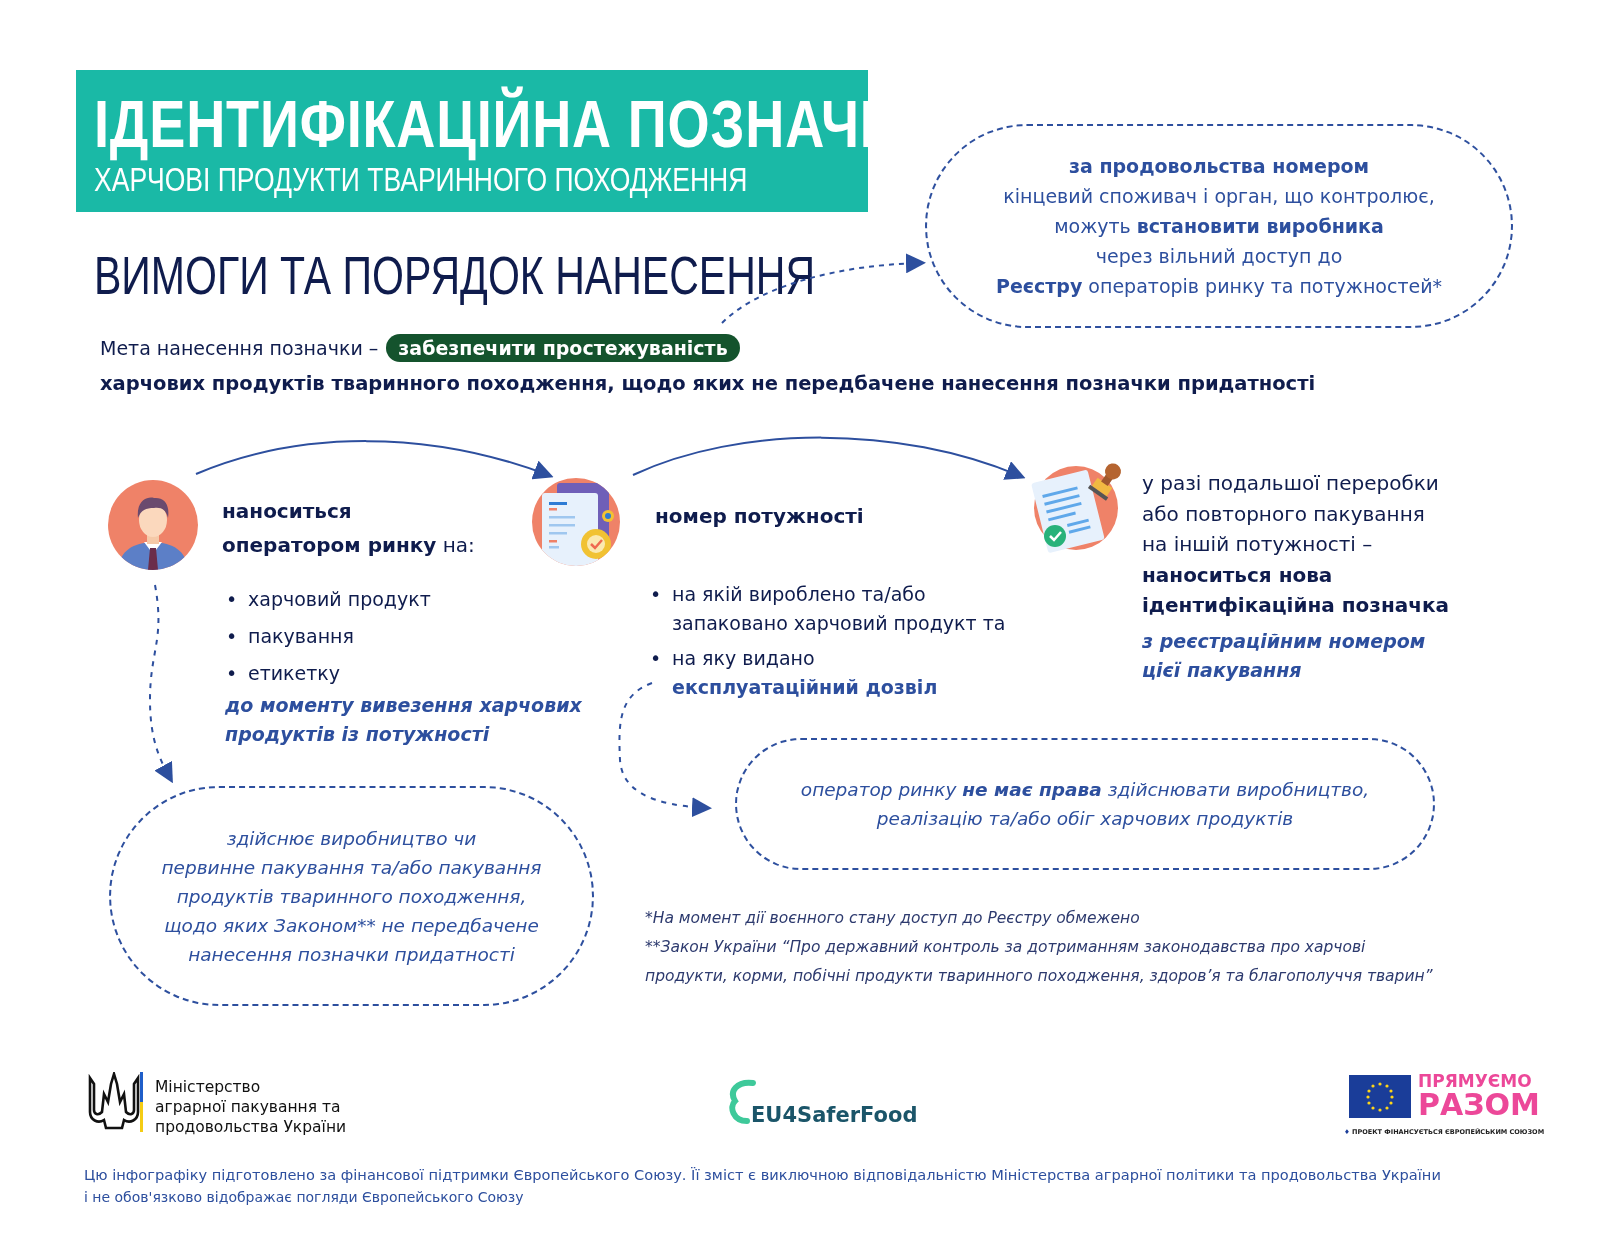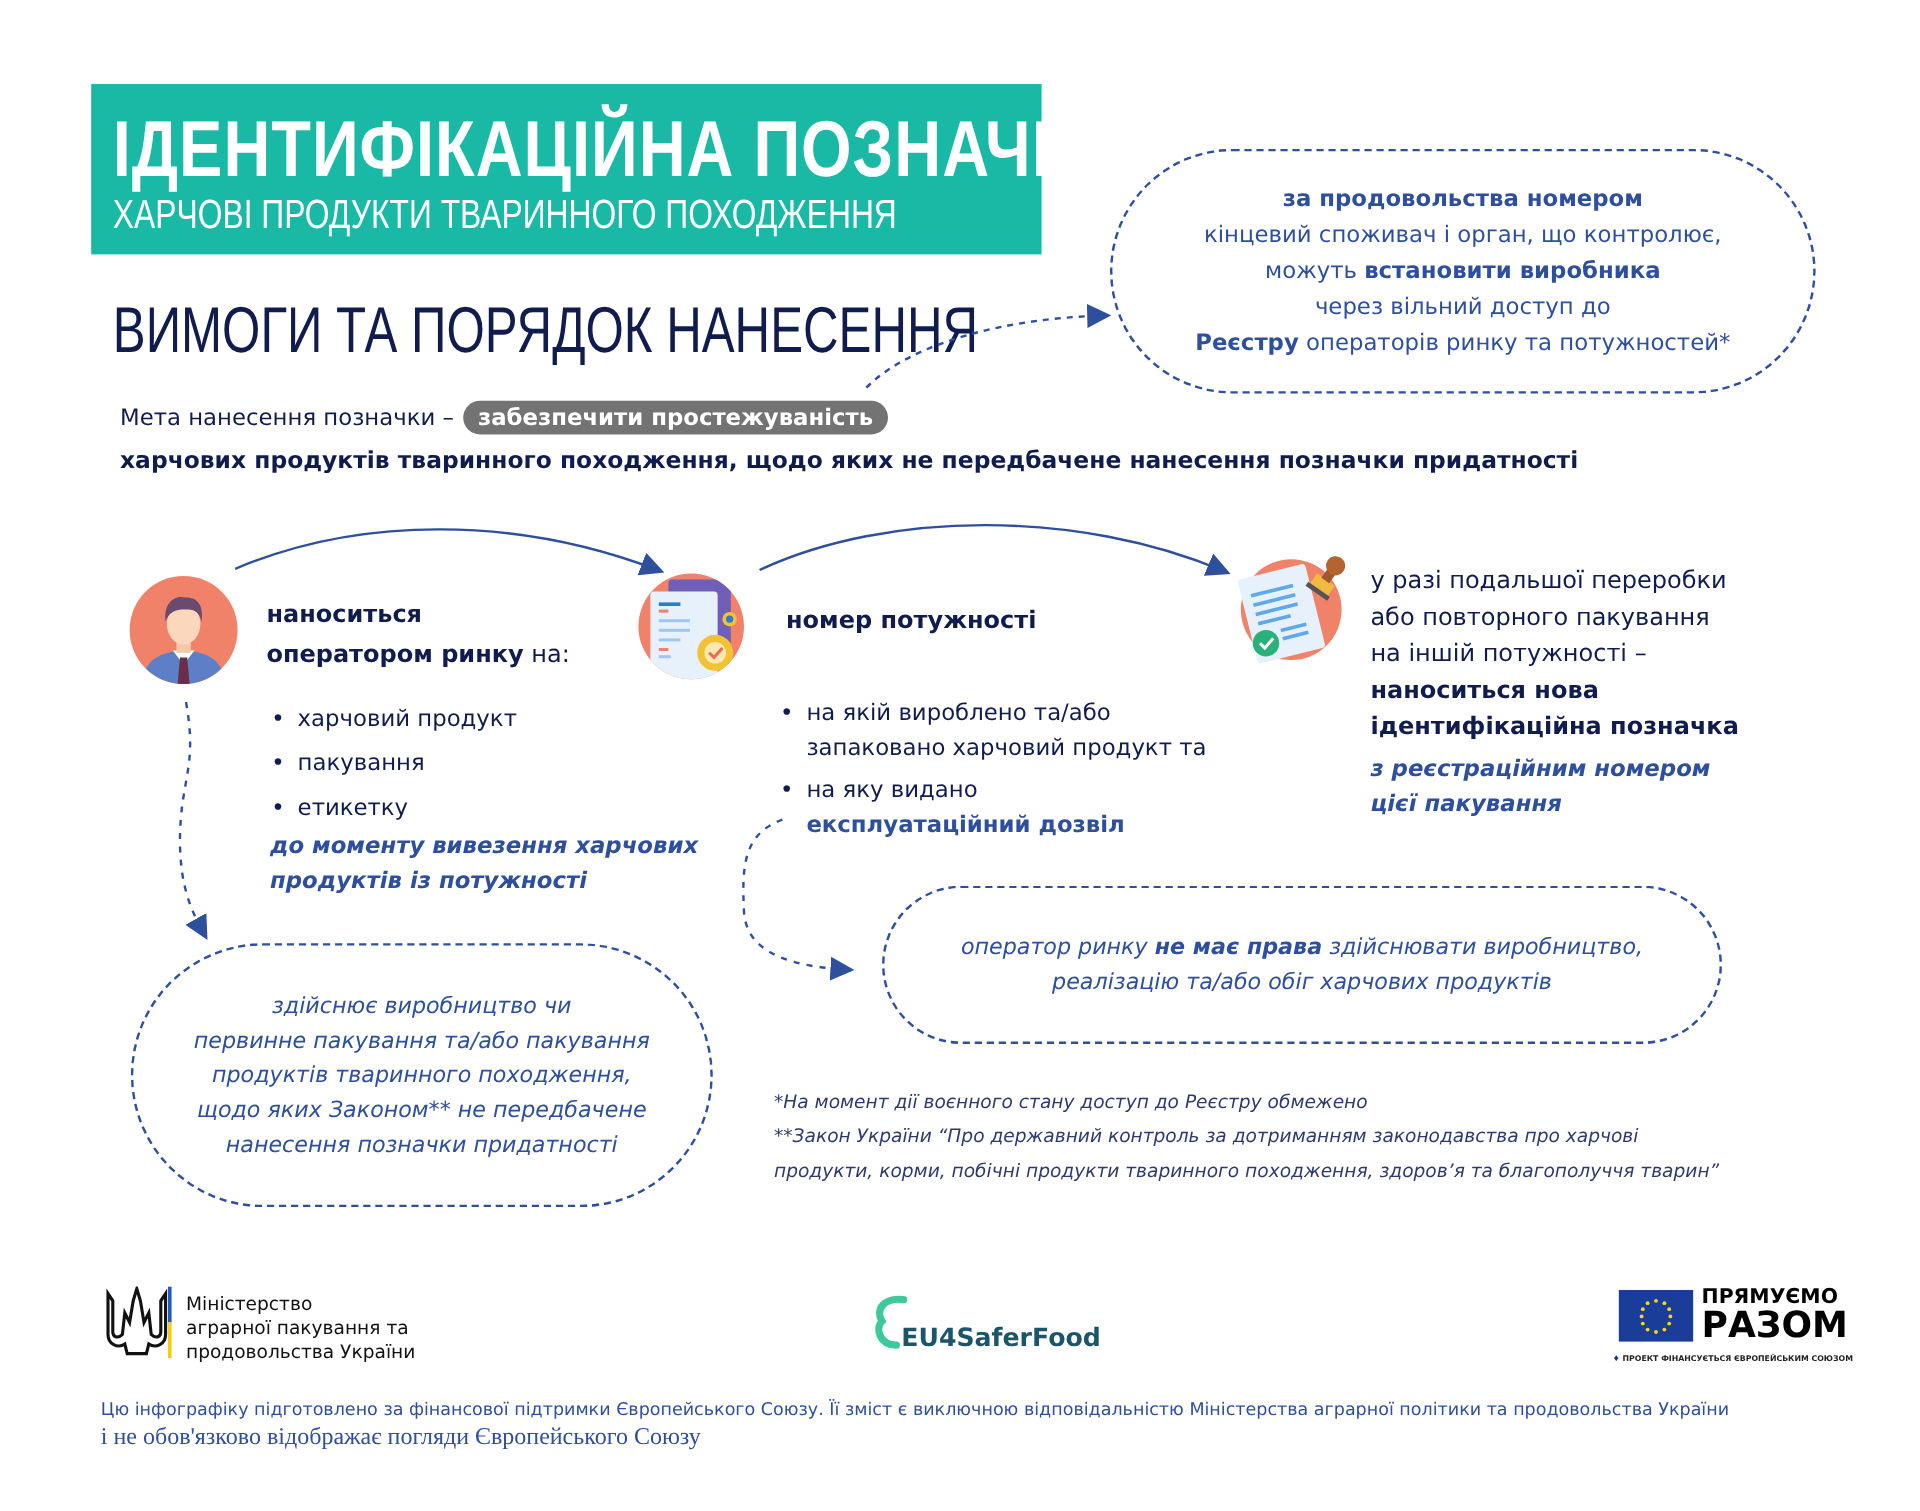--- a/index.html
+++ b/index.html
@@ -13,21 +13,21 @@
   .i { font-style: italic; }
 
   
   .banner { left: 76px; top: 70px; width: 792px; height: 142px; background: #1ab9a6; }
   .banner-title { left: 94px; top: 86px; font-family: "Liberation Sans", sans-serif; font-weight: bold; font-size: 66px; color: #ffffff; letter-spacing: 1px; transform: scaleX(0.82); transform-origin: left top; white-space: nowrap; }
   .banner-sub { left: 94px; top: 160px; font-family: "Liberation Sans", sans-serif; font-size: 34px; color: #ffffff; transform: scaleX(0.78); transform-origin: left top; white-space: nowrap; }
 
   .section-title { left: 94px; top: 244px; font-family: "Liberation Sans", sans-serif; font-size: 54px; color: #0f1c4d; transform: scaleX(0.76); transform-origin: left top; white-space: nowrap; }
 
   .goal-line { left: 100px; top: 334px; font-size: 19px; white-space: nowrap; display: flex; align-items: center; gap: 8px; }
-  .pill { background: #737373; color: #ffffff; font-weight: bold; padding: 3px 12px; border-radius: 16px; font-size: 19px; }
+  .pill { background: #14532d; color: #ffffff; font-weight: bold; padding: 3px 12px; border-radius: 16px; font-size: 19px; }
   .goal-line2 { left: 100px; top: 372px; font-size: 19.5px; font-weight: bold; white-space: nowrap; }
 
   
   .bubble { border: 2.2px dashed #2d4f9e; border-radius: 130px; display: flex; flex-direction: column; align-items: center; justify-content: center; text-align: center; }
   .bubble-top { left: 925px; top: 124px; width: 588px; height: 204px; font-size: 19px; line-height: 30px; color: #2d4f9e; }
   .bubble-left { left: 109px; top: 786px; width: 485px; height: 220px; font-size: 18.5px; line-height: 29px; color: #2d4f9e; font-style: italic; }
   .bubble-right { left: 735px; top: 738px; width: 700px; height: 132px; font-size: 18.5px; line-height: 29px; color: #2d4f9e; font-style: italic; }
 
   
   .icon-circle { border-radius: 50%; background: #ef8268; overflow: hidden; }
@@ -36,21 +36,21 @@
   .list { list-style: none; }
   .list li { position: relative; padding-left: 24px; font-size: 19px; }
   .list li::before { content: "•"; position: absolute; left: 2px; top: 0; }
 
   .footnotes { left: 645px; top: 904px; font-size: 15.5px; line-height: 29px; font-style: italic; color: #2d3a6e; }
 
   .ministry { left: 84px; top: 1072px; }
   .ministry-text { left: 155px; top: 1077px; font-size: 15.5px; line-height: 20px; color: #111; }
   .eu4 { left: 727px; top: 1077px; }
   .eu-flag { left: 1349px; top: 1075px; width: 62px; height: 43px; background: #1a3d99; }
-  .eu-brand { left: 1418px; top: 1072px; color: #000000; font-weight: bold; }
+  .eu-brand { left: 1418px; top: 1072px; color: #ec4899; font-weight: bold; }
   .disclaimer { left: 84px; top: 1163px; font-size: 15.5px; line-height: 23px; color: #2d4f9e; }
 </style>
 </head>
 <body>
 
 <div class="abs banner"></div>
 <div class="abs banner-title">ІДЕНТИФІКАЦІЙНА ПОЗНАЧКА</div>
 <div class="abs banner-sub">ХАРЧОВІ ПРОДУКТИ ТВАРИННОГО ПОХОДЖЕННЯ</div>
 
 <div class="abs section-title">ВИМОГИ ТА ПОРЯДОК НАНЕСЕННЯ</div>
@@ -236,14 +236,14 @@
 <div class="abs eu-brand">
   <div style="font-size:17px;line-height:18px;">ПРЯМУЄМО</div>
   <div style="font-size:30px;line-height:30px;">РАЗОМ</div>
 </div>
 <div class="abs" style="left:1344px;top:1128px;font-size:6.5px;color:#222;font-weight:bold;white-space:nowrap;">
   <span style="color:#1a3d99;">♦ </span><span>ПРОЕКТ ФІНАНСУЄТЬСЯ ЄВРОПЕЙСЬКИМ СОЮЗОМ</span>
 </div>
 
 <div class="abs disclaimer">
   <div style="white-space:nowrap;font-size:14.6px;">Цю інфографіку підготовлено за фінансової підтримки Європейського Союзу. Її зміст є виключною відповідальністю Міністерства аграрної політики та продовольства України</div>
-  <div style="font-size:20px;font-family:Liberation Serif, serif;">і не обов'язково відображає погляди Європейського Союзу</div>
+  <div style="font-size:14px;">і не обов'язково відображає погляди Європейського Союзу</div>
 </div>
 
 </body></html>

